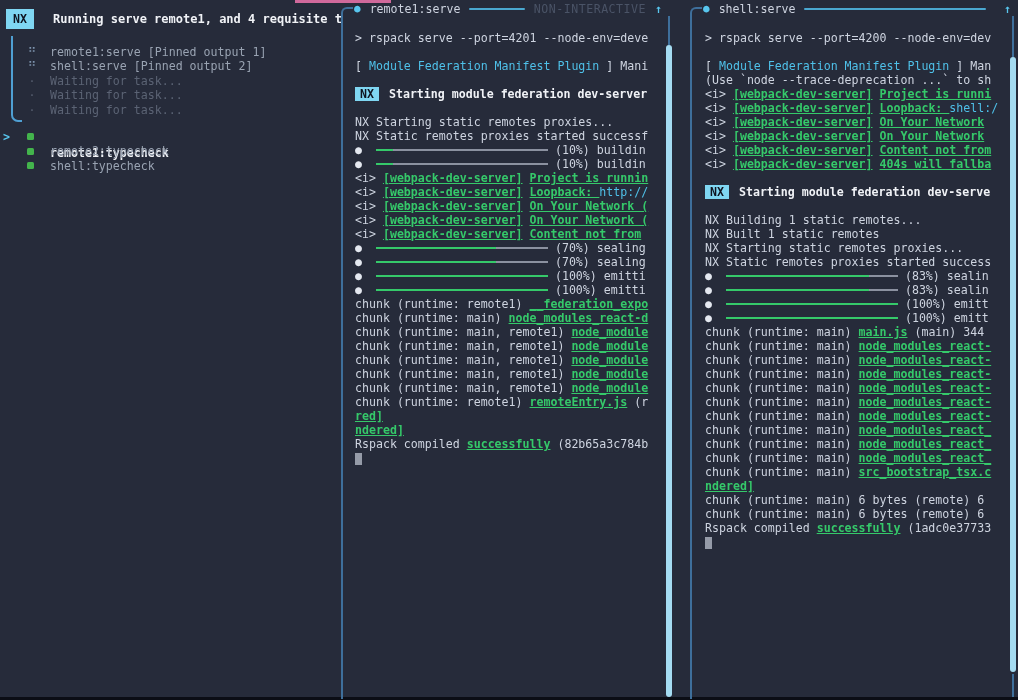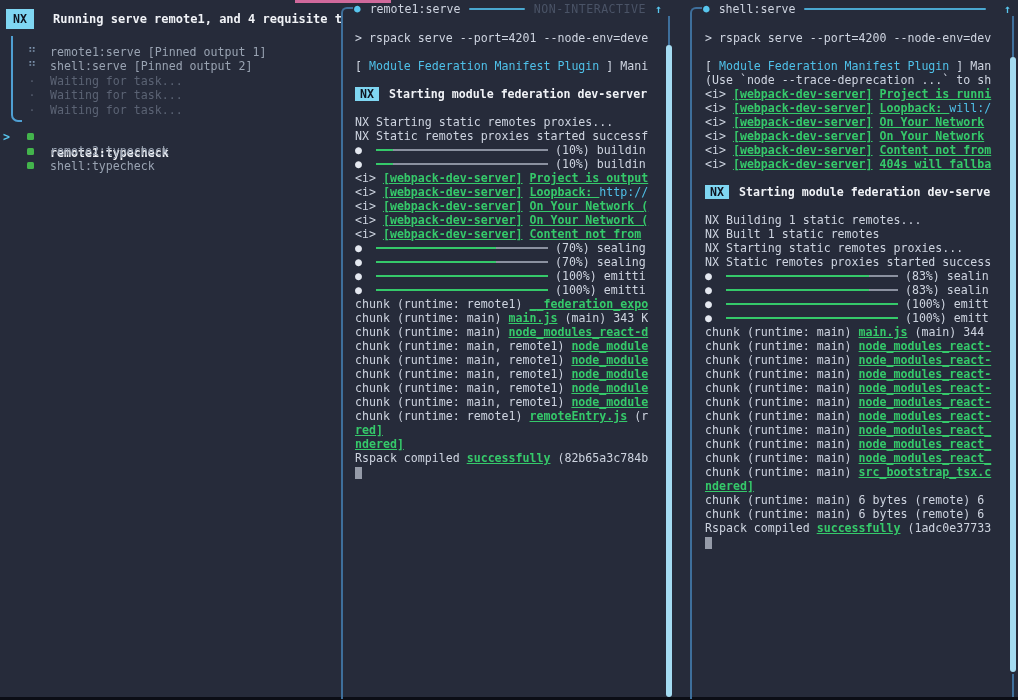--- a/index.html
+++ b/index.html
@@ -119,31 +119,30 @@
     <div class="tline"><span class="sn">&gt; rspack serve --port=4201 --node-env=deve</span></div>
     <div class="tline"></div>
     <div class="tline"><span class="sn">[ </span><span class="sc">Module Federation Manifest Plugin</span><span class="sn"> ] Mani</span></div>
     <div class="tline"></div>
     <div class="tline"><span class="sbadge">NX</span><span class="sw"> Starting module federation dev-server</span></div>
     <div class="tline"></div>
     <div class="tline"><span class="sn">NX Starting static remotes proxies...</span></div>
     <div class="tline"><span class="sn">NX Static remotes proxies started successf</span></div>
     <div class="tline"><span class="bardot">●  </span><span class="barseg done" style="width: 17px;"></span><span class="barseg todo" style="width: 155px;"></span><span class="sn"> (10%) buildin</span></div>
     <div class="tline"><span class="bardot">●  </span><span class="barseg done" style="width: 17px;"></span><span class="barseg todo" style="width: 155px;"></span><span class="sn"> (10%) buildin</span></div>
-    <div class="tline"><span class="sn">&lt;i&gt; </span><span class="sg">[webpack-dev-server]</span><span class="sn"> </span><span class="sg">Project is output</span></div>
+    <div class="tline"><span class="sn">&lt;i&gt; </span><span class="sg">[webpack-dev-server]</span><span class="sn"> </span><span class="sg">Project is runnin</span></div>
     <div class="tline"><span class="sn">&lt;i&gt; </span><span class="sg">[webpack-dev-server]</span><span class="sn"> </span><span class="sg">Loopback: </span><span class="sc">http://</span></div>
     <div class="tline"><span class="sn">&lt;i&gt; </span><span class="sg">[webpack-dev-server]</span><span class="sn"> </span><span class="sg">On Your Network (</span></div>
     <div class="tline"><span class="sn">&lt;i&gt; </span><span class="sg">[webpack-dev-server]</span><span class="sn"> </span><span class="sg">On Your Network (</span></div>
     <div class="tline"><span class="sn">&lt;i&gt; </span><span class="sg">[webpack-dev-server]</span><span class="sn"> </span><span class="sg">Content not from</span></div>
     <div class="tline"><span class="bardot">●  </span><span class="barseg done" style="width: 120px;"></span><span class="barseg todo" style="width: 52px;"></span><span class="sn"> (70%) sealing</span></div>
     <div class="tline"><span class="bardot">●  </span><span class="barseg done" style="width: 120px;"></span><span class="barseg todo" style="width: 52px;"></span><span class="sn"> (70%) sealing</span></div>
     <div class="tline"><span class="bardot">●  </span><span class="barseg done" style="width: 172px;"></span><span class="sn"> (100%) emitti</span></div>
     <div class="tline"><span class="bardot">●  </span><span class="barseg done" style="width: 172px;"></span><span class="sn"> (100%) emitti</span></div>
     <div class="tline"><span class="sn">chunk (runtime: remote1) </span><span class="sg">__federation_expo</span></div>
-    <div class="tline"><span class="sn">chunk (runtime: main) </span><span class="sg">main.js</span><span class="sn"> (main) 343 K</span></div>
     <div class="tline"><span class="sn">chunk (runtime: main) </span><span class="sg">node_modules_react-d</span></div>
     <div class="tline"><span class="sn">chunk (runtime: main, remote1) </span><span class="sg">node_module</span></div>
     <div class="tline"><span class="sn">chunk (runtime: main, remote1) </span><span class="sg">node_module</span></div>
     <div class="tline"><span class="sn">chunk (runtime: main, remote1) </span><span class="sg">node_module</span></div>
     <div class="tline"><span class="sn">chunk (runtime: main, remote1) </span><span class="sg">node_module</span></div>
     <div class="tline"><span class="sn">chunk (runtime: main, remote1) </span><span class="sg">node_module</span></div>
     <div class="tline"><span class="sn">chunk (runtime: remote1) </span><span class="sg">remoteEntry.js</span><span class="sn"> (r</span></div>
     <div class="tline"><span class="sg">red]</span></div>
     <div class="tline"><span class="sg">ndered]</span></div>
     <div class="tline"><span class="sn">Rspack compiled </span><span class="sg">successfully</span><span class="sn"> (82b65a3c784b</span></div>
@@ -159,21 +158,21 @@
   <span class="pane-line"></span>
   <span class="pane-mode"></span>
   <span class="scroll-arrow">↑</span>
 </div>
 <div class="abs pane-content" style="left:705px;top:31px;" id="pane-content-1">
     <div class="tline"><span class="sn">&gt; rspack serve --port=4200 --node-env=dev</span></div>
     <div class="tline"></div>
     <div class="tline"><span class="sn">[ </span><span class="sc">Module Federation Manifest Plugin</span><span class="sn"> ] Man</span></div>
     <div class="tline"><span class="sn">(Use `node --trace-deprecation ...` to sh</span></div>
     <div class="tline"><span class="sn">&lt;i&gt; </span><span class="sg">[webpack-dev-server]</span><span class="sn"> </span><span class="sg">Project is runni</span></div>
-    <div class="tline"><span class="sn">&lt;i&gt; </span><span class="sg">[webpack-dev-server]</span><span class="sn"> </span><span class="sg">Loopback: </span><span class="sc">will:/</span></div>
+    <div class="tline"><span class="sn">&lt;i&gt; </span><span class="sg">[webpack-dev-server]</span><span class="sn"> </span><span class="sg">Loopback: </span><span class="sc">shell:/</span></div>
     <div class="tline"><span class="sn">&lt;i&gt; </span><span class="sg">[webpack-dev-server]</span><span class="sn"> </span><span class="sg">On Your Network</span></div>
     <div class="tline"><span class="sn">&lt;i&gt; </span><span class="sg">[webpack-dev-server]</span><span class="sn"> </span><span class="sg">On Your Network</span></div>
     <div class="tline"><span class="sn">&lt;i&gt; </span><span class="sg">[webpack-dev-server]</span><span class="sn"> </span><span class="sg">Content not from</span></div>
     <div class="tline"><span class="sn">&lt;i&gt; </span><span class="sg">[webpack-dev-server]</span><span class="sn"> </span><span class="sg">404s will fallba</span></div>
     <div class="tline"></div>
     <div class="tline"><span class="sbadge">NX</span><span class="sw"> Starting module federation dev-serve</span></div>
     <div class="tline"></div>
     <div class="tline"><span class="sn">NX Building 1 static remotes...</span></div>
     <div class="tline"><span class="sn">NX Built 1 static remotes</span></div>
     <div class="tline"><span class="sn">NX Starting static remotes proxies...</span></div>

